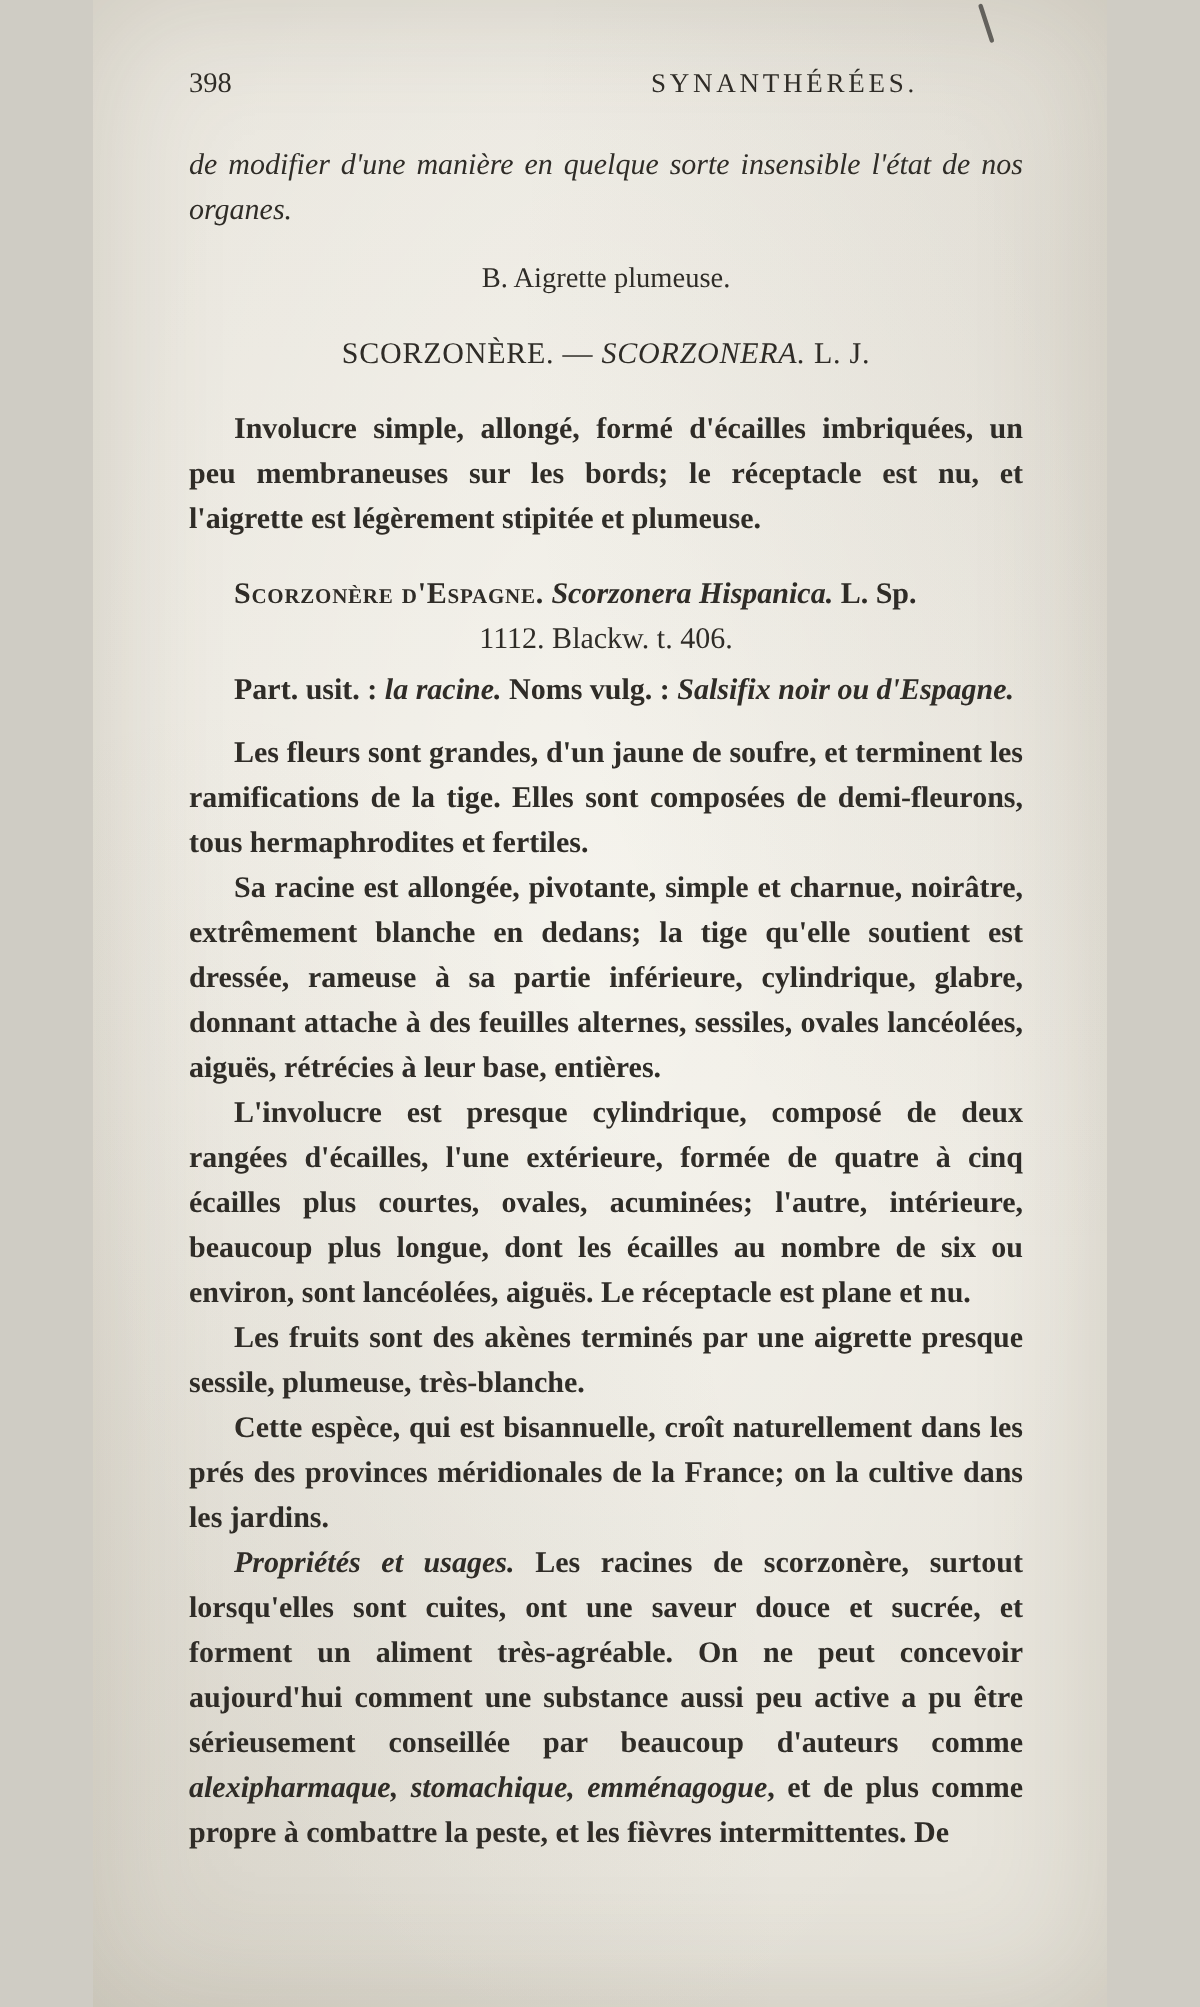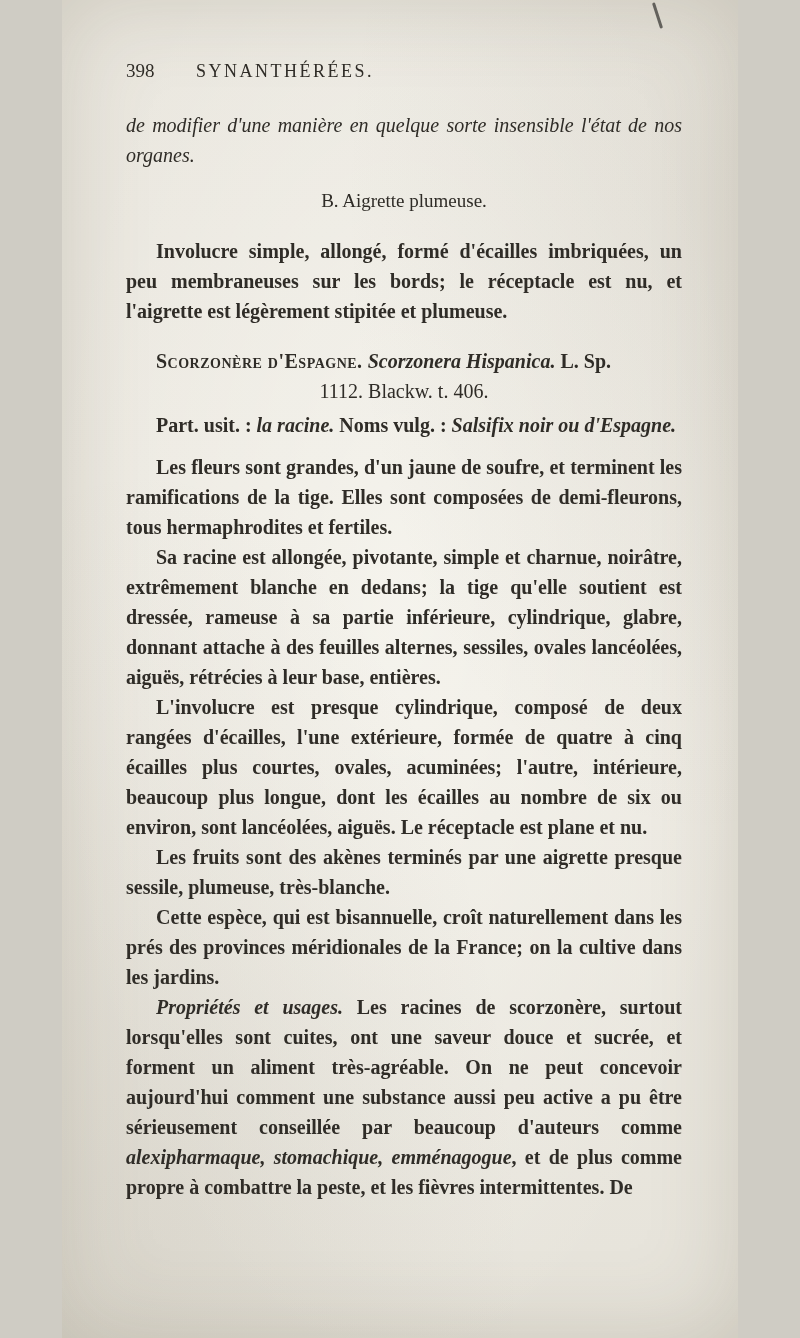--- a/index.html
+++ b/index.html
@@ -6,21 +6,21 @@
     margin: 0;
     padding: 0;
     background: #cfccc4;
   }
   .page {
     position: relative;
     width: 676px;
     height: 1338px;
     box-sizing: border-box;
     margin: 0 auto;
-    padding: 56px 56px 40px 64px;
+    padding: 40px 56px 40px 64px;
     background-color: #ebe8e0;
     background-image:
       radial-gradient(ellipse at 12% 95%, rgba(110,100,80,0.10), transparent 45%),
       radial-gradient(ellipse at 95% 15%, rgba(110,100,80,0.07), transparent 40%),
       radial-gradient(ellipse at 50% 45%, rgba(255,255,250,0.45), transparent 75%),
       linear-gradient(180deg, #eae7df 0%, #edeae2 55%, #e6e3da 100%);
     box-shadow: inset 0 0 90px rgba(95, 85, 62, 0.20);
     color: #2f2c27;
     font-family: "Liberation Serif", "DejaVu Serif", serif;
     font-size: 20px;
@@ -42,21 +42,21 @@
     display: flex;
     align-items: baseline;
     margin-bottom: 24px;
   }
   .page-number {
     flex: 0 0 70px;
     font-size: 19px;
   }
   .running-title {
     flex: 1 1 auto;
-    text-align: left;
+    text-align: right;
     font-size: 18px;
     letter-spacing: 2.5px;
   }
   .header-spacer {
     flex: 0 0 70px;
   }
   .para {
     margin: 0;
     text-align: justify;
   }
@@ -97,20 +97,26 @@
   <header class="page-header">
     <span class="page-number">398</span>
     <span class="running-title">SYNANTHÉRÉES.</span>
     <span class="header-spacer"></span>
   </header>
 
   <p class="para no-indent">de modifier d'une manière en quelque sorte insensible l'état de nos organes.</p>
 
   <p class="figure-line">B. Aigrette plumeuse.</p>
 
+  <h2 class="genus-heading">
+    <span>SCORZONÈRE.</span>
+    <span>—</span>
+    <span class="italic">SCORZONERA.</span>
+    <span>L. J.</span>
+  </h2>
 
   <p class="para indent">Involucre simple, allongé, formé d'écailles imbriquées, un peu membraneuses sur les bords; le réceptacle est nu, et l'aigrette est légèrement stipitée et plumeuse.</p>
 
   <p class="para indent species-line">
     <span class="smallcaps">Scorzonère d'Espagne.</span>
     <span class="italic">Scorzonera Hispanica.</span>
     <span>L. Sp.</span>
   </p>
   <p class="center-line">1112. Blackw. t. 406.</p>
 

